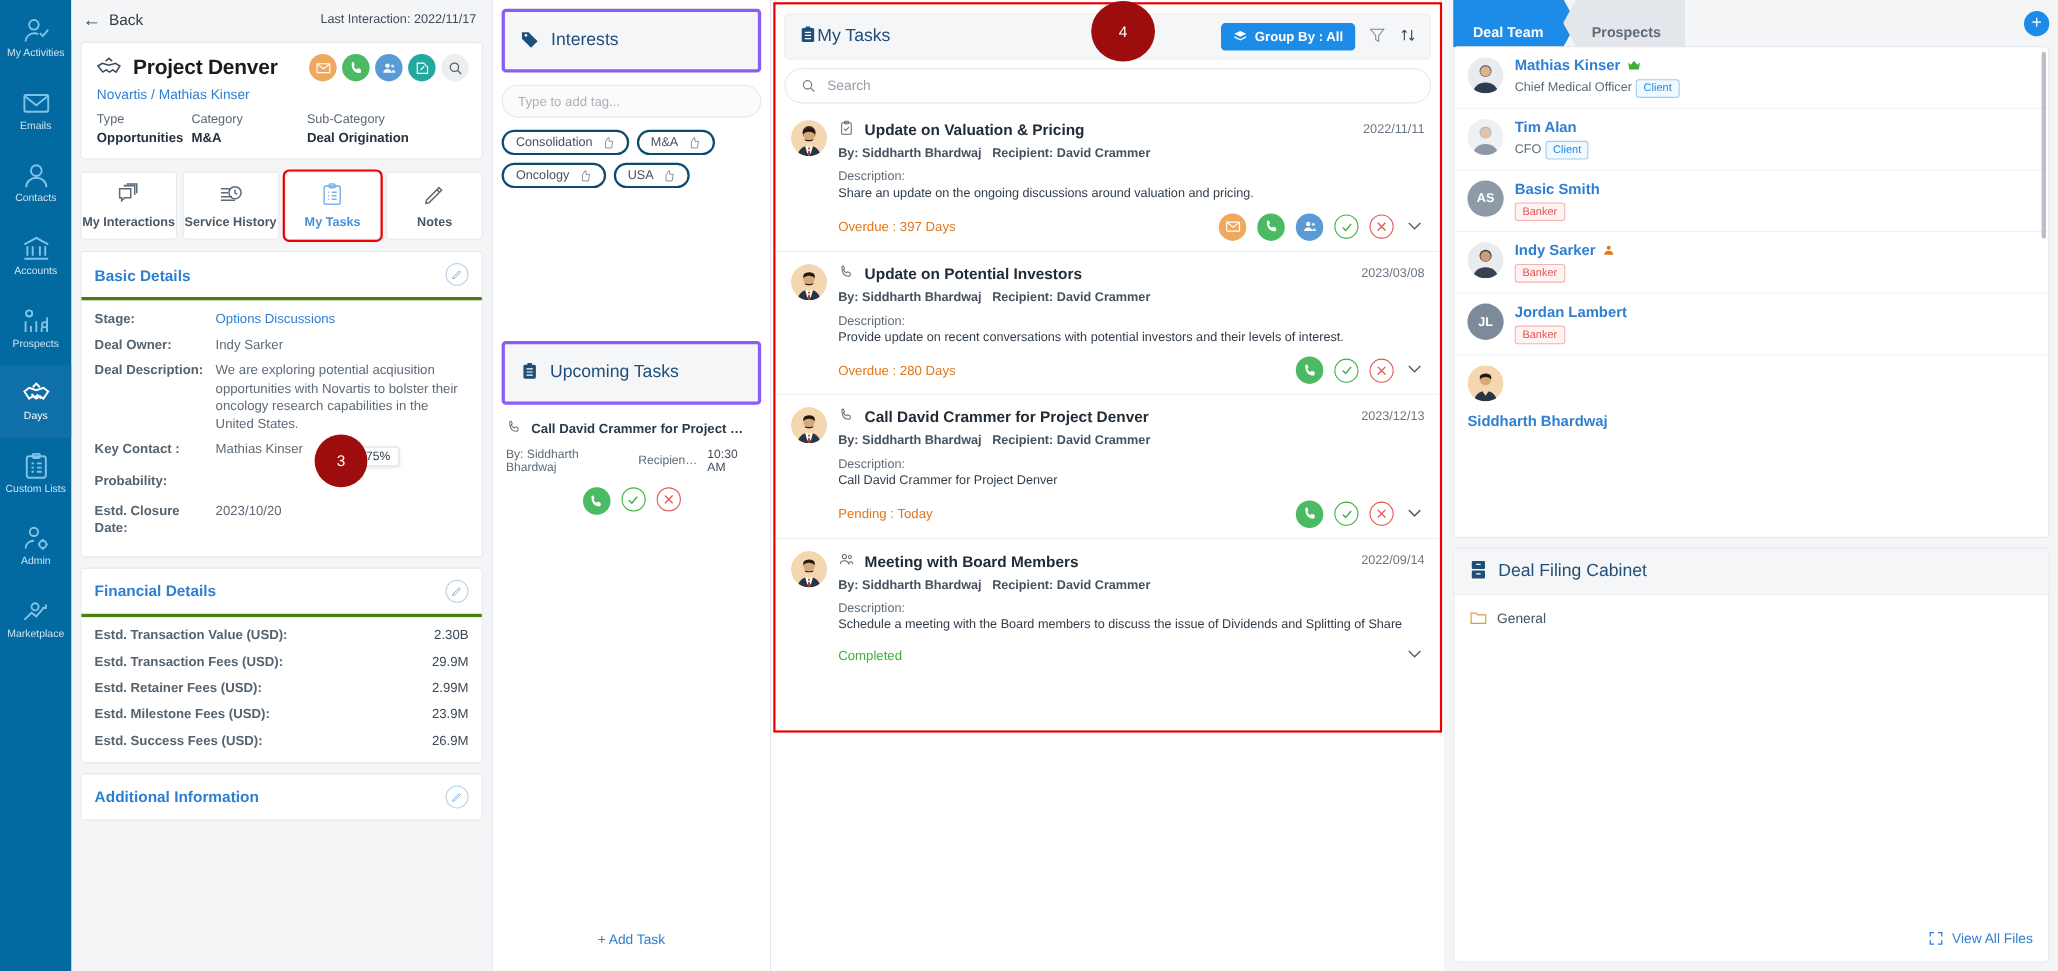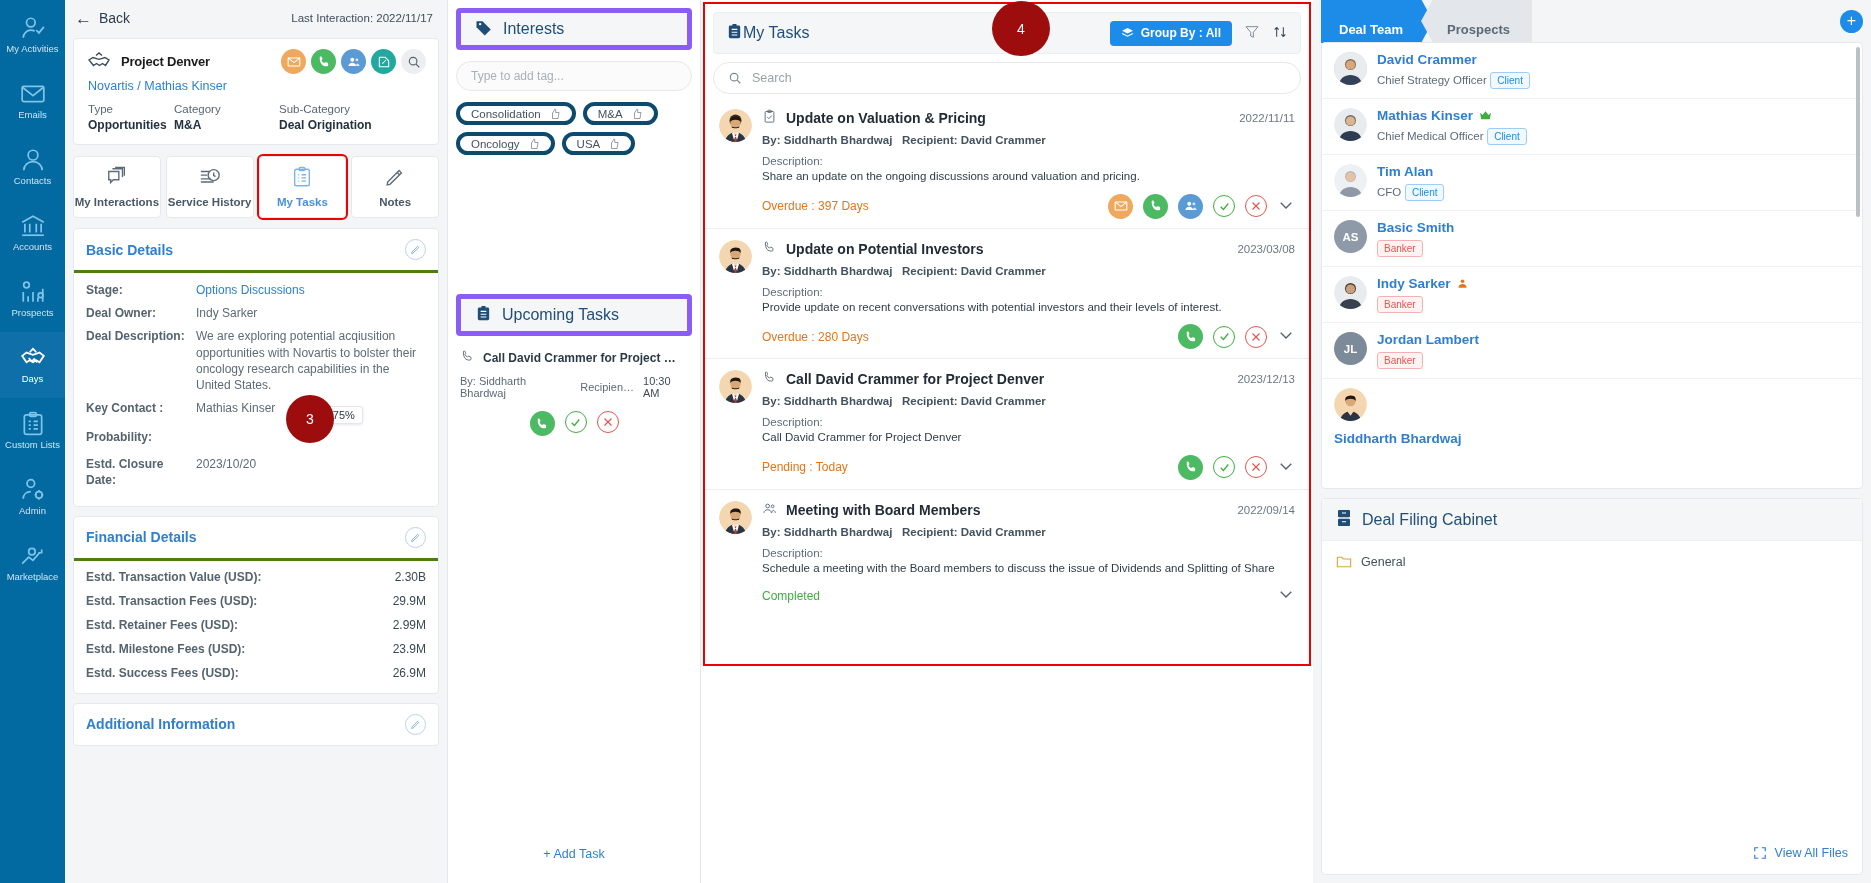--- a/index.html
+++ b/index.html
@@ -53,21 +53,21 @@
   }
   .back-btn { display: flex; align-items: center; gap: 7px; font-size: 14px; color: #2f3c4a; cursor: pointer; font-weight: 500;}
   .back-arrow { font-size: 17px; line-height: 1; color: #2f3c4a; }
   .last-int { font-size: 11.5px; color: #404d5c; }
 
   .card { background: #fff; border: 1px solid #e6e8eb; border-radius: 4px; }
 
   .deal-head { margin: 2px 8px 0 8px; padding: 10px 12px 12px 12px; }
   .deal-title-row { display: flex; align-items: center; gap: 9px; }
   .deal-hs-ico { width: 26px; height: 22px; }
-  .deal-name { font-size: 13px; font-weight: bold; color: #1c1c1c; letter-spacing: -.2px;}
+  .deal-name { font-size: 19px; font-weight: bold; color: #1c1c1c; letter-spacing: -.2px;}
   .deal-acts { margin-left: auto; display: flex; align-items: center; gap: 5px; }
   .circ { width: 25px; height: 25px; border-radius: 50%; display:flex; align-items:center; justify-content:center; cursor:pointer;}
   .circ svg { width: 14px; height: 14px; }
   .c-mail { background: #efa95f; }
   .c-call { background: #4cb963; }
   .c-meet { background: #5b9bd5; }
   .c-note { background: #23a8a0; }
   .c-search { background: #eceef0; }
   .deal-sub { color: #2f7fd0; font-size: 12.5px; margin: 5px 0 0 2px; cursor:pointer;}
   .meta-row { display: flex; margin-top: 10px; padding-left: 2px; }
@@ -119,32 +119,32 @@
     font-size: 11px; padding: 2px 7px; color: #2d3a47; box-shadow: 0 1px 3px rgba(0,0,0,.1);
   }
 
   .fin-row { display: flex; justify-content: space-between; margin-bottom: 10px; }
   .fin-k { font-size: 12px; color: #55636f; font-weight: bold;}
   .fin-v { font-size: 12px; color: #3a4855; }
 
   
   .col-mid { width: 253px; flex: 0 0 253px; height: 883px; background: #fff; border-right: 1px solid #e3e6ea; padding: 8px; display:flex; flex-direction:column;}
   .panel-head {
-    background: #f5f6f7; border: 5px solid #8b5cf6; border-radius: 4px;
-    height: 42px; display: flex; align-items: center; gap: 10px; padding: 0 14px;
+    background: #f5f6f7; border: 3px solid #8b5cf6; border-radius: 4px;
+    height: 58px; display: flex; align-items: center; gap: 10px; padding: 0 14px;
   }
   .panel-title { font-size: 16px; color: #1f4e79; }
   .tag-input {
     margin-top: 11px; height: 30px; border: 1px solid #e6e8eb; border-radius: 15px;
     display: flex; align-items: center; padding: 0 14px; font-size: 12px; color: #a8b0b8;
     background: #fbfbfc; cursor: text;
   }
   .tags { display: flex; flex-wrap: wrap; gap: 7px; margin-top: 11px; }
   .tag {
-    border: 4px solid #0c4a6e; border-radius: 14px; height: 23px;
+    border: 2px solid #0c4a6e; border-radius: 14px; height: 23px;
     display: flex; align-items: center; gap: 8px; padding: 0 11px;
     font-size: 11.5px; color: #44525f; cursor: pointer;
   }
   .tag svg { width: 12px; height: 12px; stroke: #5d6b79; fill: none; stroke-width: 1.3;}
   .mid-spacer { height: 130px; }
   .up-task { margin-top: 9px; }
   .up-row { display: flex; align-items: center; gap: 8px; margin: 13px 2px 0 4px; }
   .up-name { font-size: 12px; font-weight: bold; color: #2b3a48; white-space: nowrap; overflow: hidden; text-overflow: ellipsis;}
   .up-meta { display:flex; align-items:center; gap: 9px; margin: 8px 4px 0 4px; font-size: 11px; color: #5c6a77; }
   .up-time { margin-left: auto; font-size: 11px; color: #3d4b58;}
@@ -855,37 +855,20 @@
 
 <div class="col-team">
   <div class="team-tabs">
     <span class="t-tab act">Deal Team</span>
     <span class="t-tab ina">Prospects</span>
     <span class="plus-btn">+</span>
   </div>
 
   <div class="team-list">
     <div class="tm">
-      <span class="tm-av" style="background:#cfd6dd;">
-        <svg viewBox="0 0 33 33" width="33" height="33">
-            <circle cx="16.5" cy="16.5" r="16.5" fill="#e8ecef"></circle>
-            <circle cx="16.5" cy="12.5" r="5.5" fill="#8a6a4f"></circle>
-            <path d="M5 33c.5-6.5 5.5-10 11.5-10S27.5 26.5 28 33z" fill="#32405a"></path>
-            <circle cx="16.5" cy="13" r="4.6" fill="#d8a87c"></circle>
-          </svg>
-      </span>
-      <span>
-        <span class="tm-name">
-            <span>David Crammer</span>
-          </span>
-        <span class="tm-role">Chief Strategy Officer</span>
-        <span class="pill p-client">Client</span>
-      </span>
-    </div>
-    <div class="tm">
       <span class="tm-av">
         <svg viewBox="0 0 33 33" width="33" height="33">
             <circle cx="16.5" cy="16.5" r="16.5" fill="#e8ecef"></circle>
             <circle cx="16.5" cy="12.5" r="5.5" fill="#6b6b6b"></circle>
             <path d="M5 33c.5-6.5 5.5-10 11.5-10S27.5 26.5 28 33z" fill="#2d3c52"></path>
             <circle cx="16.5" cy="13" r="4.6" fill="#ddb48c"></circle>
           </svg>
       </span>
       <span>
         <span class="tm-name">

